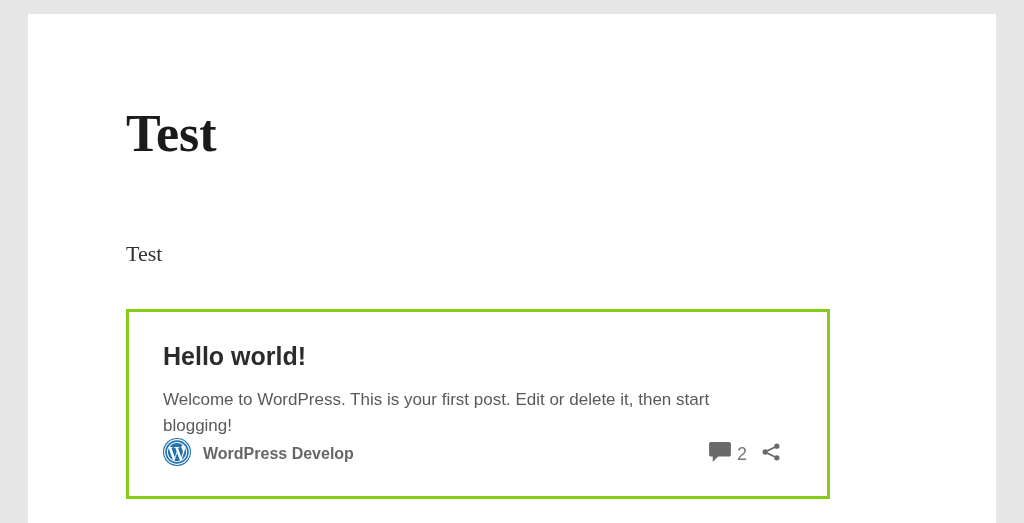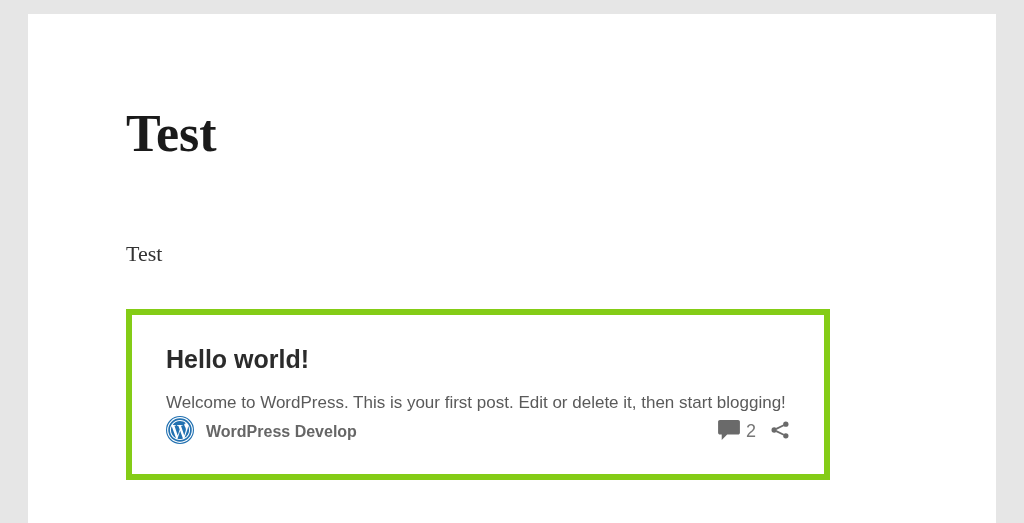--- a/index.html
+++ b/index.html
@@ -27,22 +27,22 @@
       font-family: Georgia, serif;
       margin-bottom: 78px;
     }
     .page-subtitle {
       font-size: 22px;
       color: #333;
       font-family: Georgia, serif;
       margin-bottom: 42px;
     }
     .post-card {
-      border: 6px solid #84cc16;
-      padding: 30px 34px 26px 34px;
+      border: 3px solid #84cc16;
+      padding: 30px 46px 26px 34px;
       width: 704px;
       font-family: -apple-system, BlinkMacSystemFont, 'Segoe UI', Helvetica, Arial, sans-serif;
     }
     .post-title {
       font-size: 25px;
       font-weight: 700;
       color: #2b2b2b;
       margin-bottom: 16px;
     }
     .post-excerpt {

